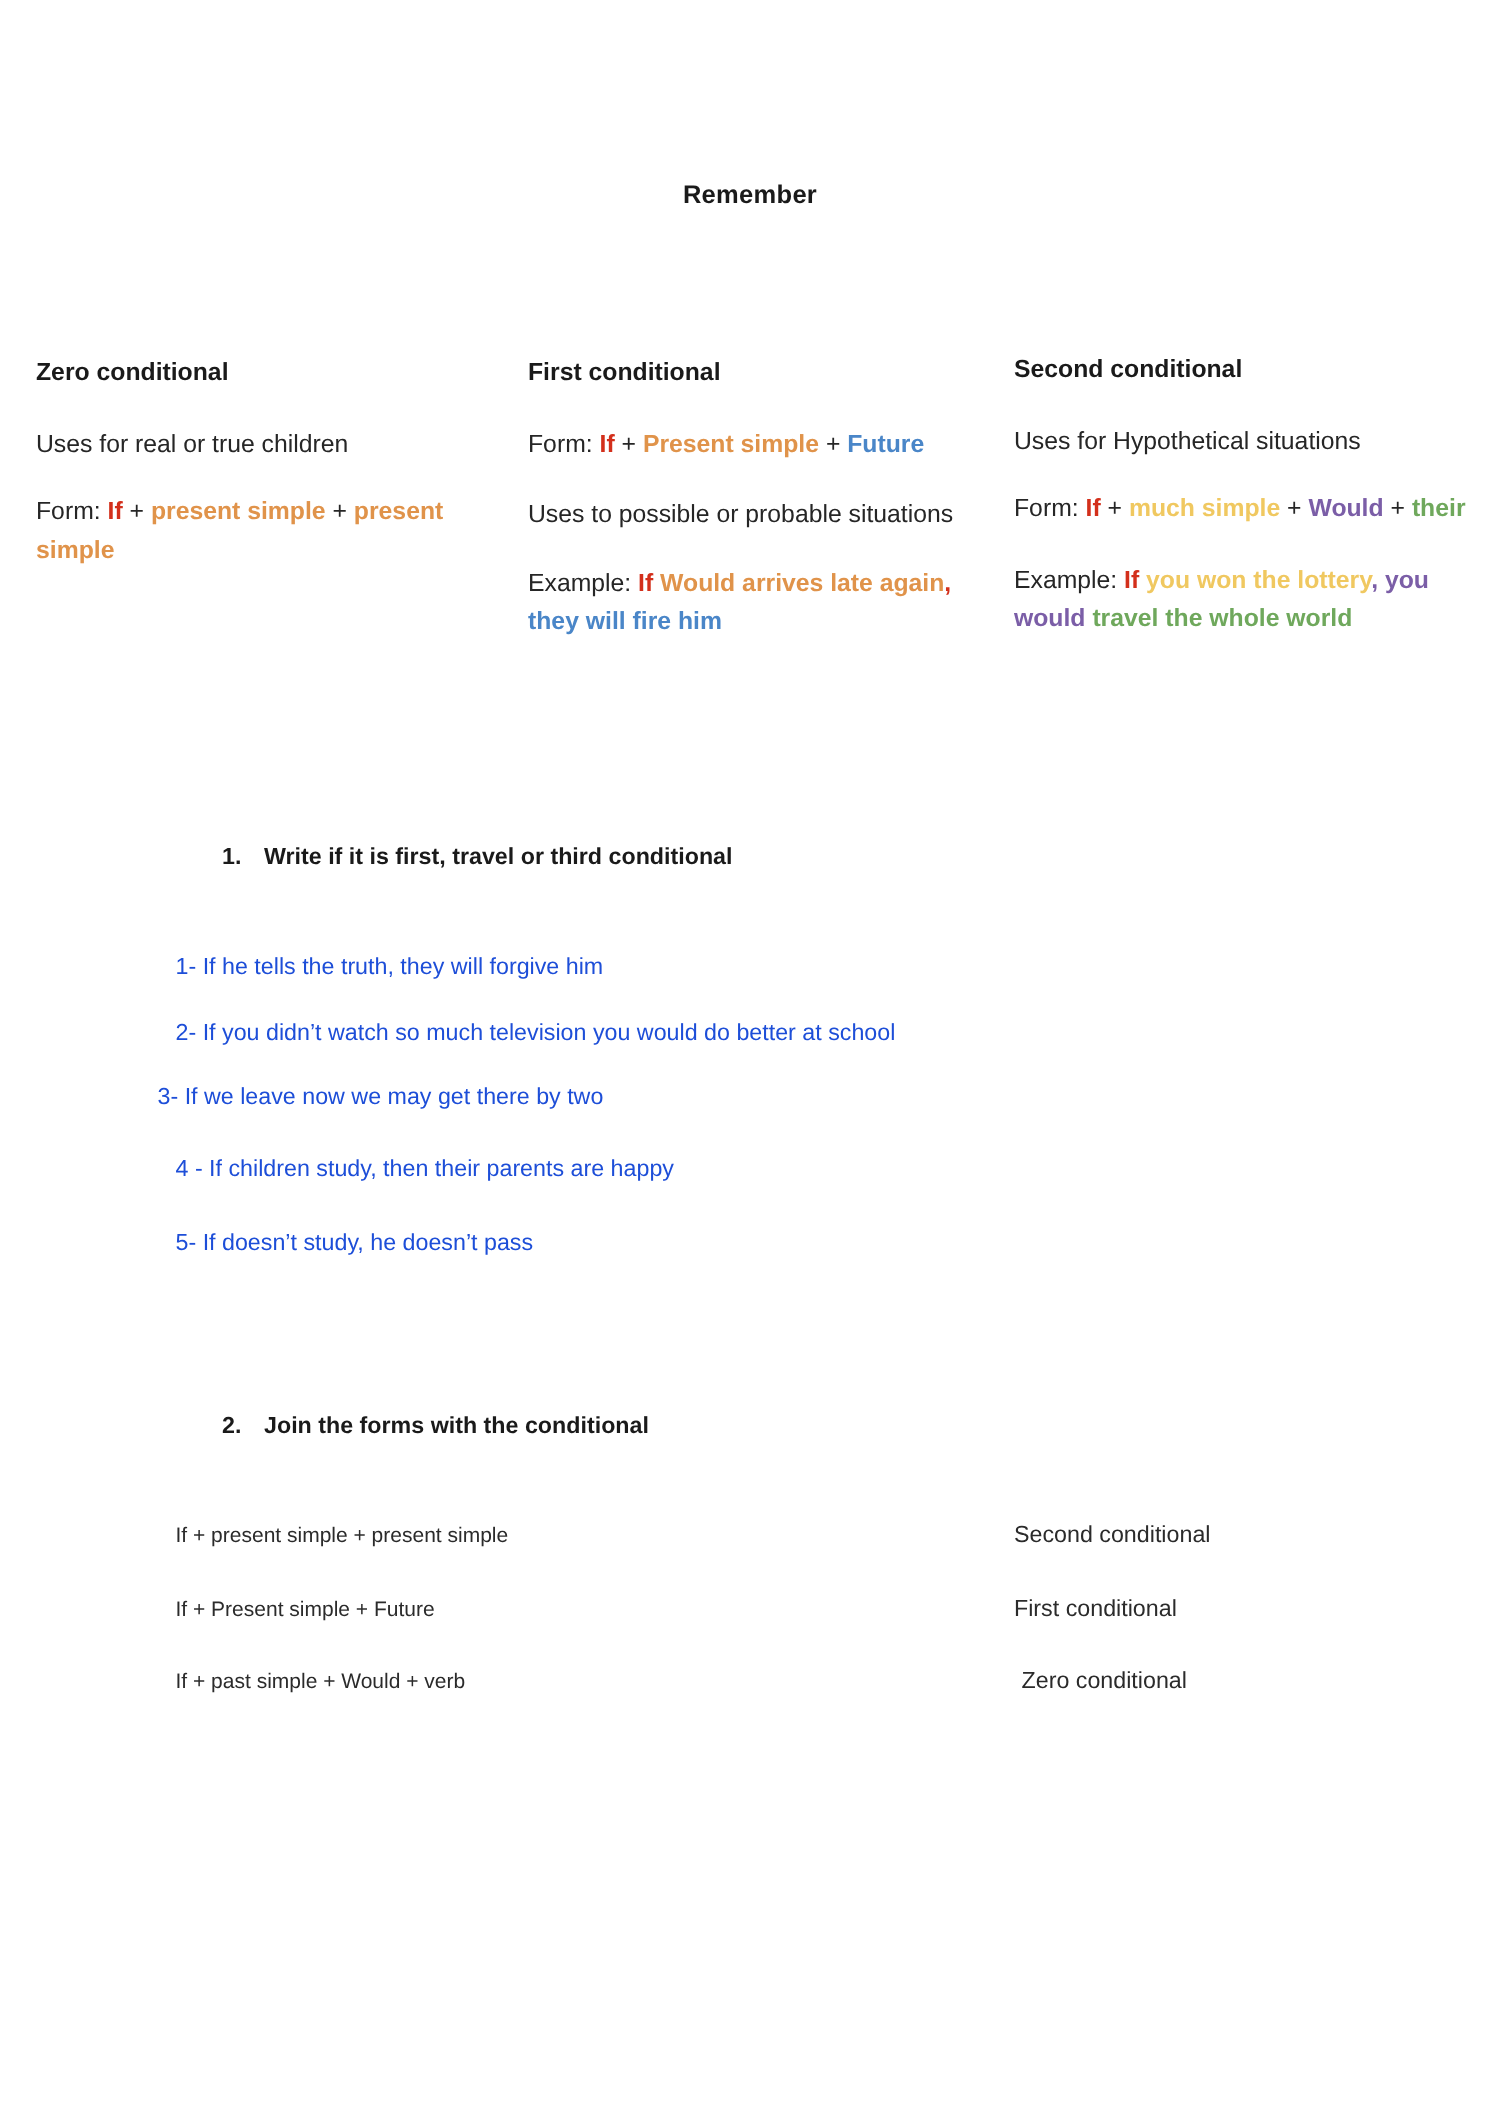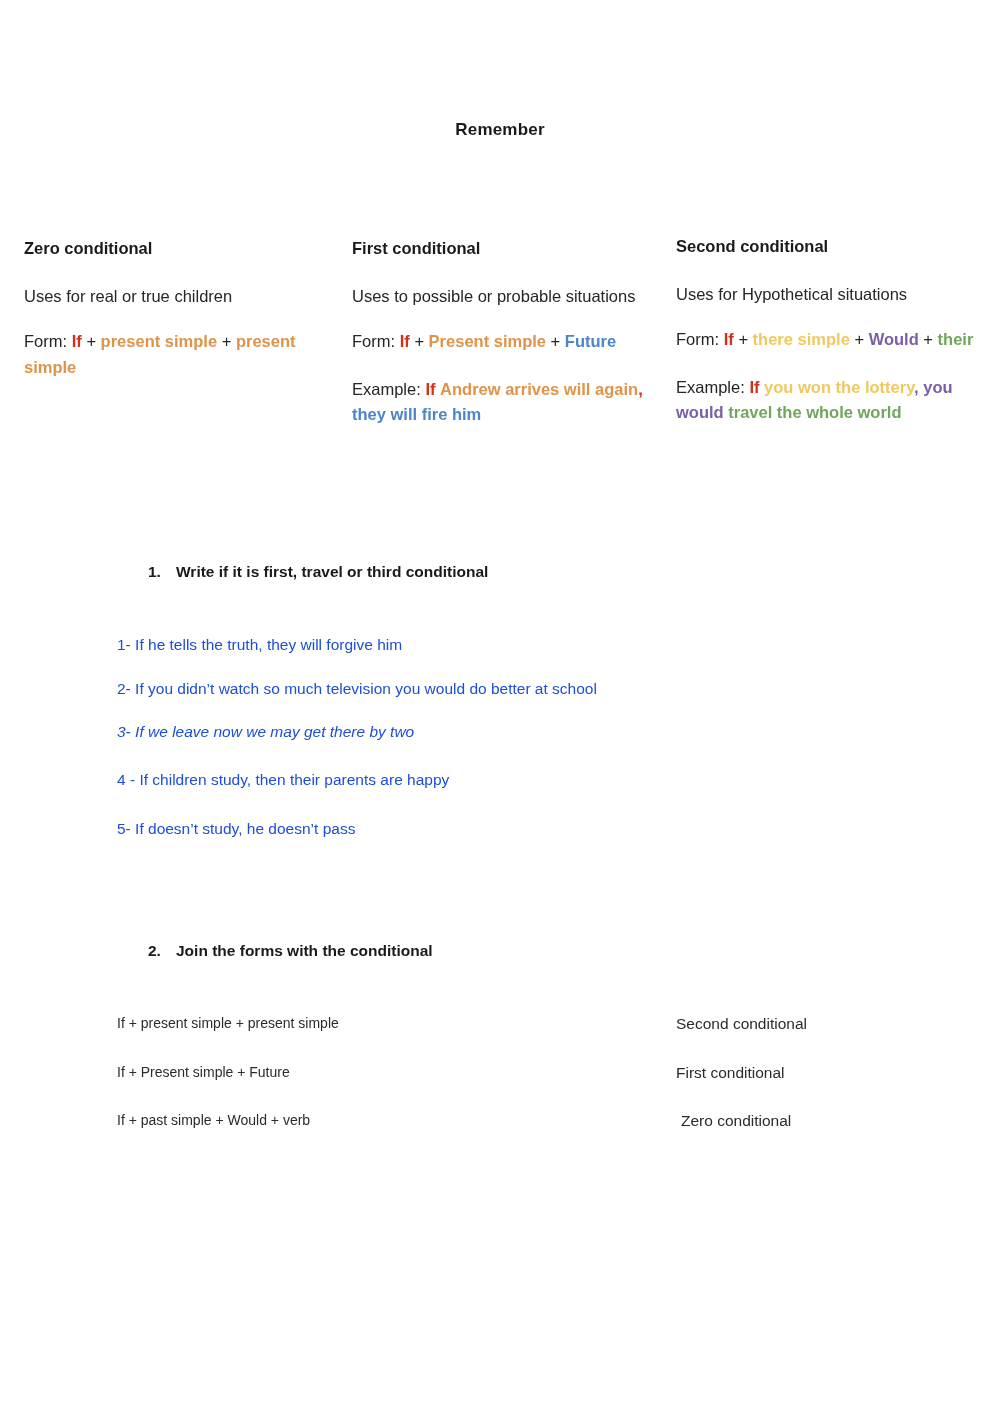--- a/index.html
+++ b/index.html
@@ -149,50 +149,50 @@
     <div class="cond-heading">Zero conditional</div>
     <div class="cond-line uses">Uses for real or true children</div>
     <div class="cond-line form">
       <span>Form:</span>
       <span class="parts"><span class="c-red">If</span> <span class="c-plain">+</span> <span class="c-orange">present simple</span> <span class="c-plain">+</span> <span class="c-orange">present simple</span></span>
     </div>
   </div>
 
   <div class="cond-col col1">
     <div class="cond-heading">First conditional</div>
-    <div class="cond-line uses">Uses to possible or probable situations</div>
     <div class="cond-line form">
       <span>Form:</span>
       <span class="parts"><span class="c-red">If</span> <span class="c-plain">+</span> <span class="c-orange">Present simple</span> <span class="c-plain">+</span> <span class="c-blue">Future</span></span>
     </div>
+    <div class="cond-line uses">Uses to possible or probable situations</div>
     <div class="cond-line example">
       <span>Example:</span>
-      <span class="parts"><span class="c-red">If</span> <span class="c-orange">Andrew arrives will again</span><span class="c-red">,</span> <span class="c-blue">they will fire him</span></span>
+      <span class="parts"><span class="c-red">If</span> <span class="c-orange">Would arrives late again</span><span class="c-red">,</span> <span class="c-blue">they will fire him</span></span>
     </div>
   </div>
 
   <div class="cond-col col2">
     <div class="cond-heading">Second conditional</div>
     <div class="cond-line uses">Uses for Hypothetical situations</div>
     <div class="cond-line form">
       <span>Form:</span>
-      <span class="parts"><span class="c-red">If</span> <span class="c-plain">+</span> <span class="c-gold">there simple</span> <span class="c-plain">+</span> <span class="c-purple">Would</span> <span class="c-plain">+</span> <span class="c-green">their</span></span>
+      <span class="parts"><span class="c-red">If</span> <span class="c-plain">+</span> <span class="c-gold">much simple</span> <span class="c-plain">+</span> <span class="c-purple">Would</span> <span class="c-plain">+</span> <span class="c-green">their</span></span>
     </div>
     <div class="cond-line example">
       <span>Example:</span>
       <span class="parts"><span class="c-red">If</span> <span class="c-gold">you won the lottery</span><span class="c-purple">,</span> <span class="c-purple">you would</span> <span class="c-green">travel the whole world</span></span>
     </div>
   </div>
 
   <div class="ex-heading ex1-heading">
     <span class="num">1.</span><span>Write if it is first, travel or third conditional</span>
   </div>
   <div class="ex-item" style="left:117px; top:636px;">1- If he tells the truth, they will forgive him</div>
   <div class="ex-item" style="left:117px; top:680px;">2- If you didn’t watch so much television you would do better at school</div>
-  <div class="ex-item" style="left:117px; top:723px;font-style:italic;">3- If we leave now we may get there by two</div>
+  <div class="ex-item" style="left:105px; top:723px;">3- If we leave now we may get there by two</div>
   <div class="ex-item" style="left:117px; top:771px;">4 - If children study, then their parents are happy</div>
   <div class="ex-item" style="left:117px; top:820px;">5- If doesn’t study, he doesn’t pass</div>
 
   <div class="ex-heading ex2-heading">
     <span class="num">2.</span><span>Join the forms with the conditional</span>
   </div>
 
   <div class="match-left" style="top:1015px;">If + present simple + present simple</div>
   <div class="match-left" style="top:1064px;">If + Present simple + Future</div>
   <div class="match-left" style="top:1112px;">If + past simple + Would + verb</div>

